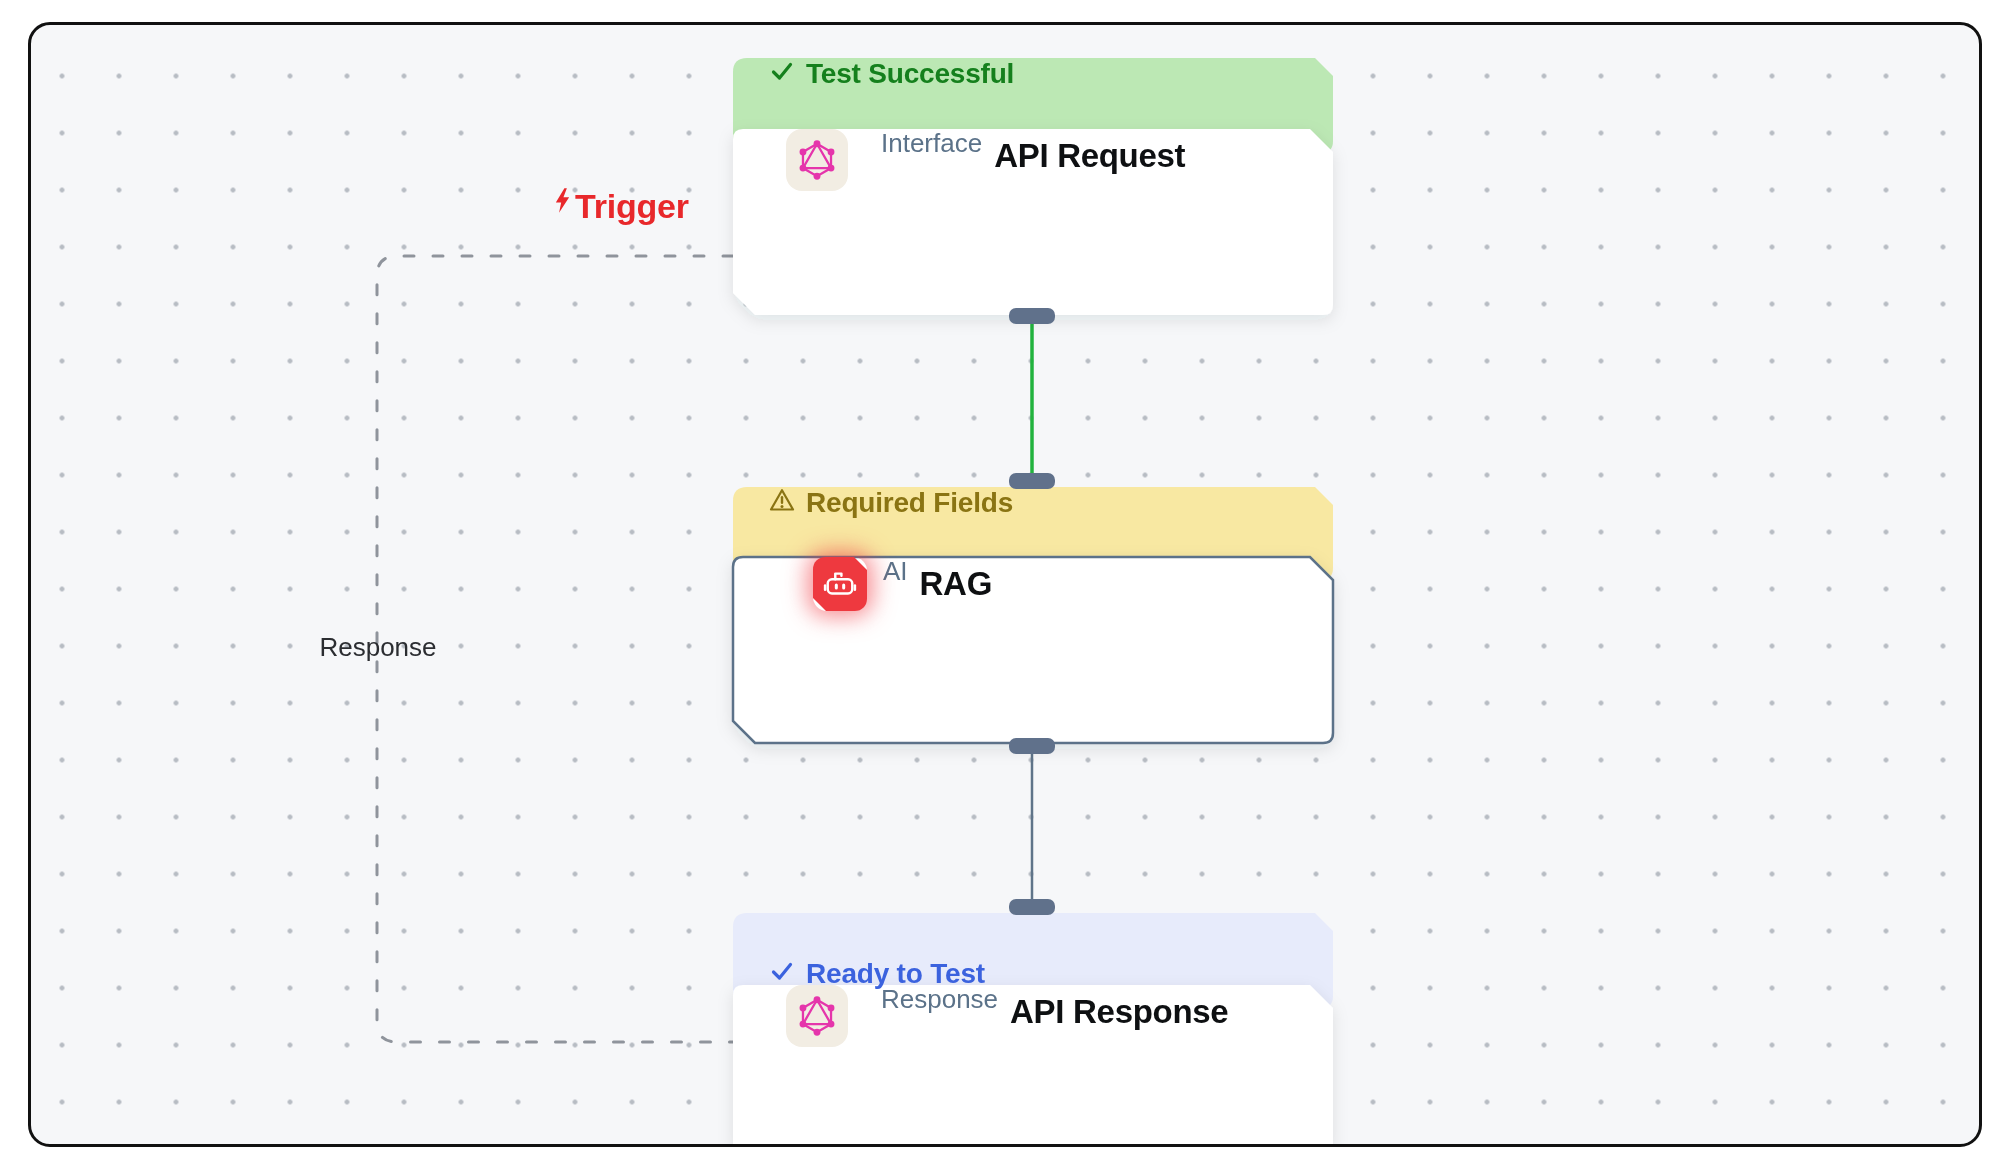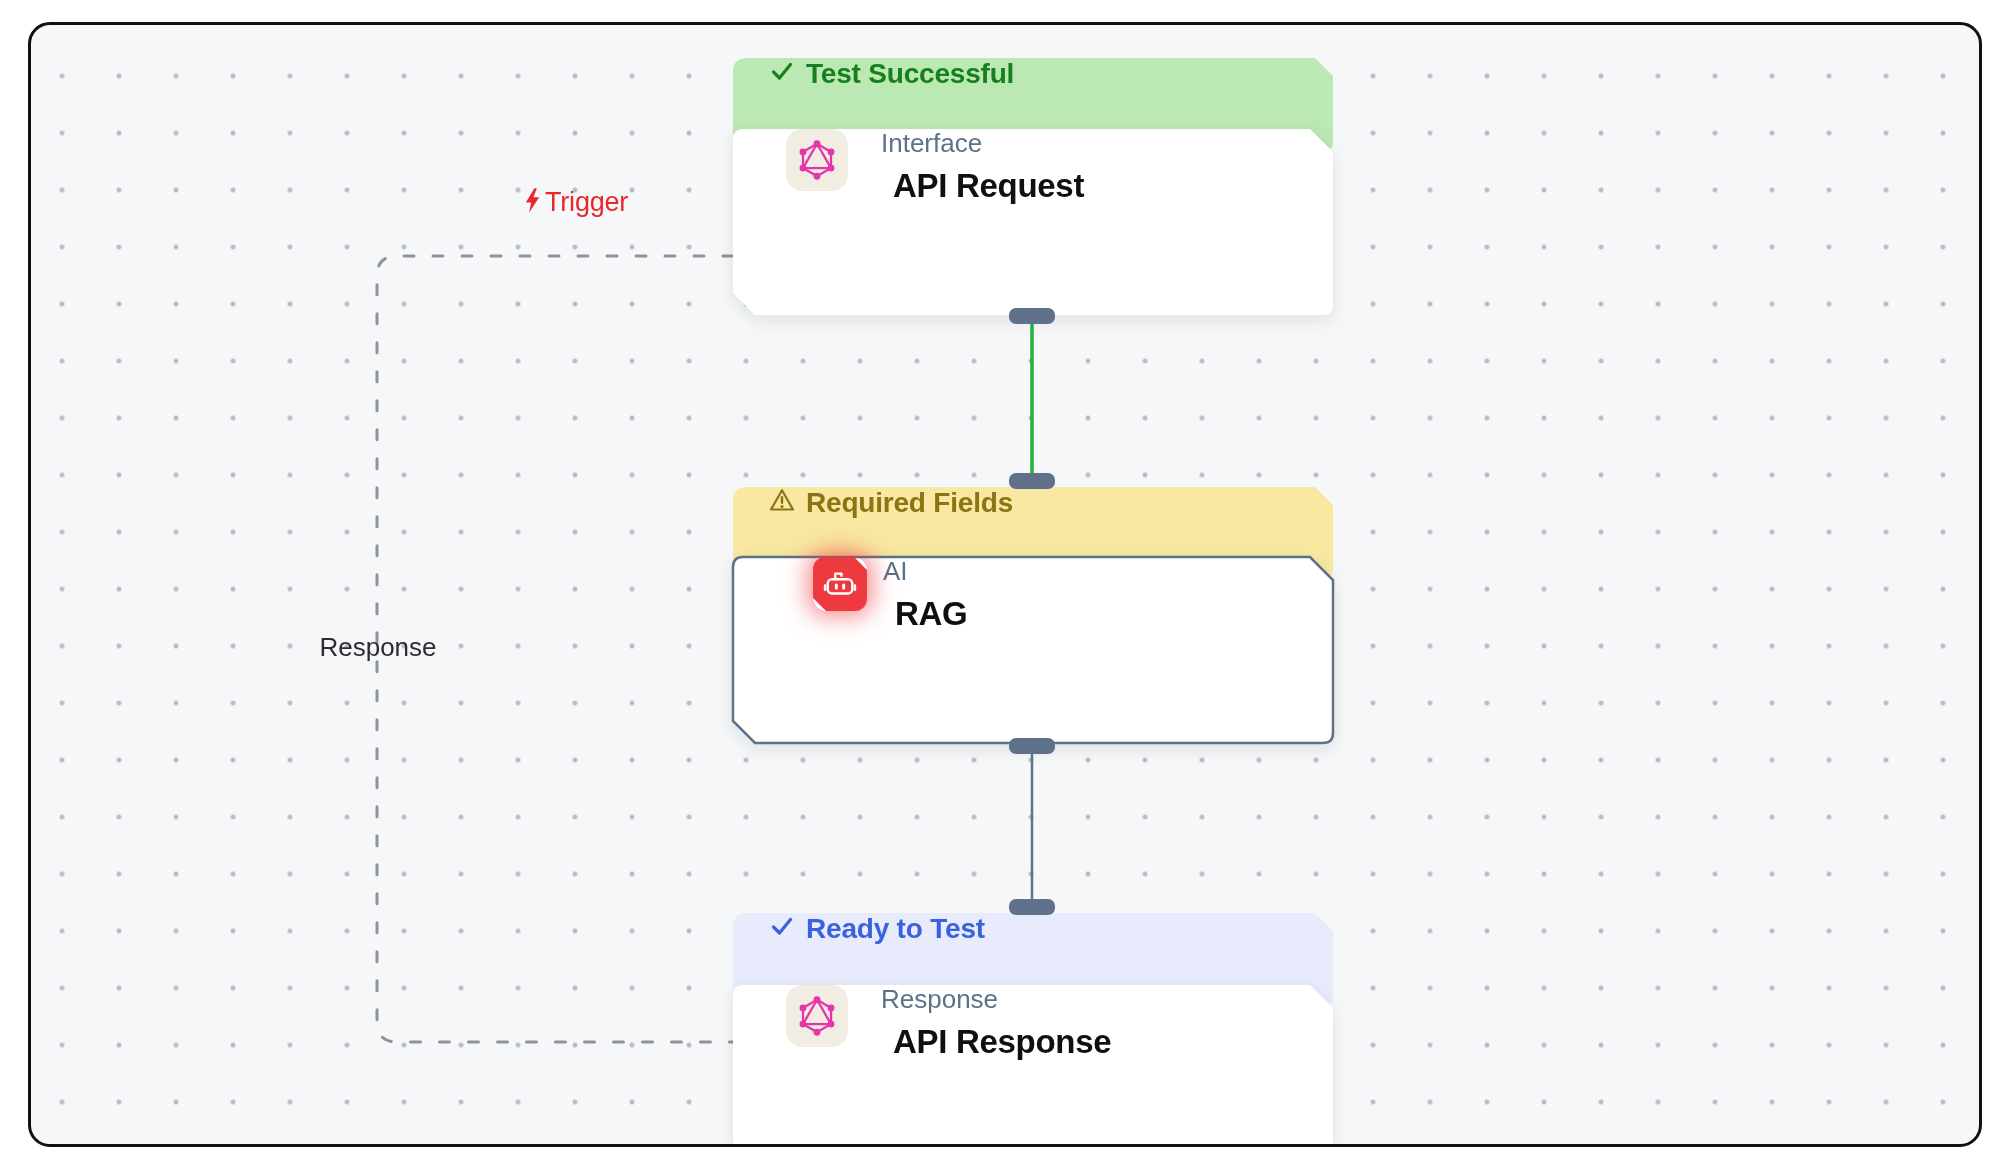--- a/index.html
+++ b/index.html
@@ -23,26 +23,26 @@
   .st-blue{color:#3b62de;}
   
   .body-row{left:702px;width:600px;box-sizing:border-box;}
   .tile{flex:0 0 auto;display:flex;align-items:center;justify-content:center;}
   .tile-beige{width:62px;height:62px;border-radius:16px;background:#f2ede3;}
   .tile-red{width:54px;height:54px;border-radius:12px;background:#ee393f;
     clip-path:polygon(0 0,calc(100% - 13px) 0,100% 13px,100% 100%,13px 100%,0 calc(100% - 13px));
   }
   .glow{position:absolute;width:54px;height:54px;border-radius:14px;
     box-shadow:0 0 22px 6px rgba(240,52,62,.55);}
-  .txtcol{display:flex;flex-direction:column;}
+  .txtcol{display:flex;flex-direction:row;}
   .cat{font-size:26px;color:#5b7289;line-height:1.15;}
   .ttl{font-size:33px;font-weight:700;color:#0e1012;line-height:1.15;margin-top:8px;letter-spacing:-.3px;margin-left:12px;}
   
-  .trigger-label{left:492px;top:162px;height:42px;gap:3px;color:#e8282b;
-    font-size:27px;font-weight:400;letter-spacing:-.2px;}
+  .trigger-label{left:522px;top:162px;height:42px;gap:3px;color:#e8282b;
+    font-size:34px;font-weight:700;letter-spacing:-.2px;}
   .response-label{left:270px;top:607px;width:154px;justify-content:center;
     font-size:26px;color:#2b2d31;}
   .icon26{width:26px;height:26px;flex:0 0 auto;}
 </style>
 </head>
 <body>
 
 <div class="stage">
   <div class="canvas">
 
@@ -137,21 +137,21 @@
             <rect x="20.3" y="17.5" width="3.2" height="6.4" rx="1.6" fill="#ffffff"></rect>
           </svg>
         </div>
       </div>
       <div class="txtcol">
         <span class="cat">AI</span>
         <span class="ttl">RAG</span>
       </div>
     </div>
 
-    <div class="overlay status-row st-blue" style="top:888px;height:72px">
+    <div class="overlay status-row st-blue" style="top:933px;height:72px">
       <svg class="icon26" viewBox="0 0 26 26">
         <path d="M4.5 14 L10.5 20 L21.5 6.5" fill="none" stroke="currentColor" stroke-width="3.2" stroke-linecap="round" stroke-linejoin="round"></path>
       </svg>
       <span>Ready to Test</span>
     </div>
     <div class="overlay body-row" style="top:960px;height:200px;padding-left:53px;gap:33px">
       <div class="tile tile-beige">
         <svg width="42" height="42" viewBox="0 0 44 44">
           <g stroke="#e535ab" stroke-width="2.4" fill="none">
             <path d="M22 5 L36.7 13.5 V30.5 L22 39 L7.3 30.5 V13.5 Z"></path>

